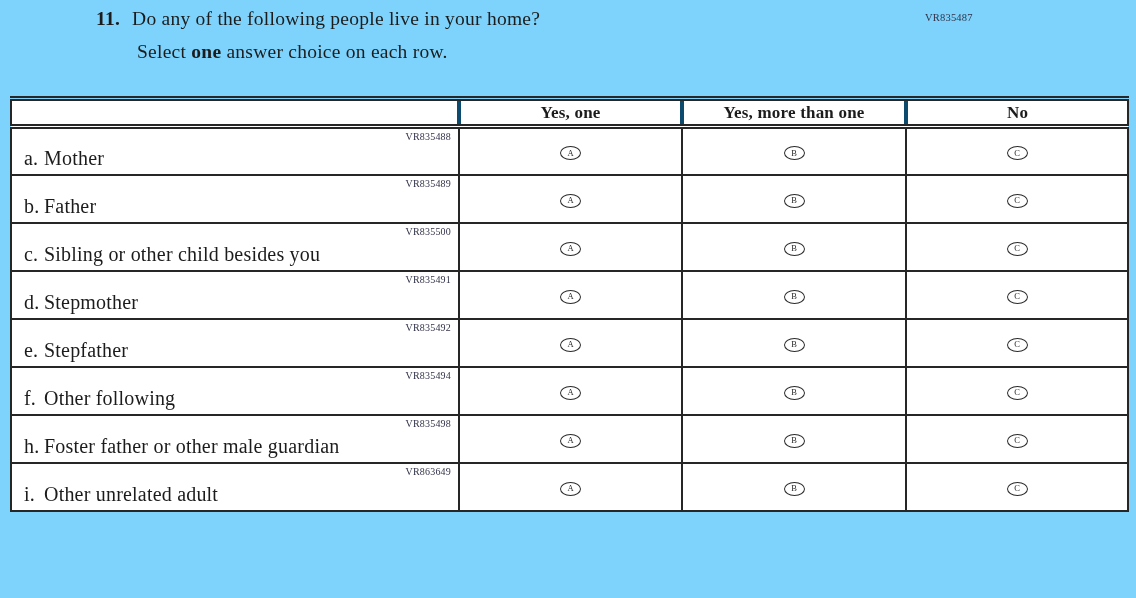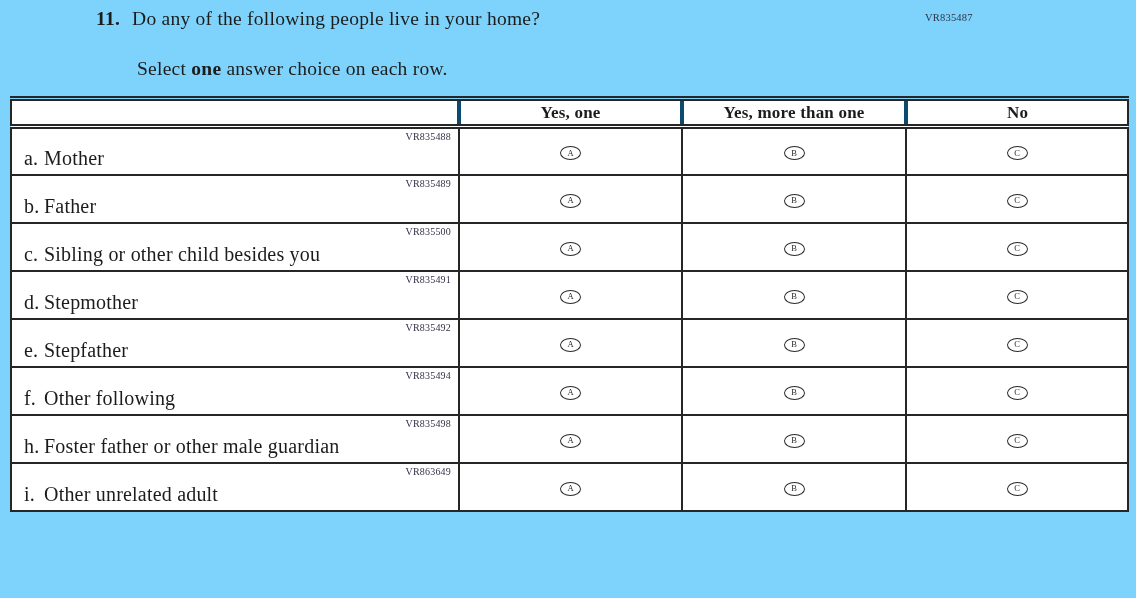--- a/index.html
+++ b/index.html
@@ -28,21 +28,21 @@
   }
   .q-line1 {
     font-size: 19.5px;
     letter-spacing: 0.25px;
   }
   .q-num {
     font-weight: bold;
     margin-right: 12px;
   }
   .q-line2 {
-    margin-top: 28px;
+    margin-top: 11px;
     margin-left: 41px;
     font-size: 19.5px;
     letter-spacing: 0.25px;
   }
   .bold { font-weight: bold; }
 
   table.grid {
     position: absolute;
     left: 10px;
     top: 96px;

